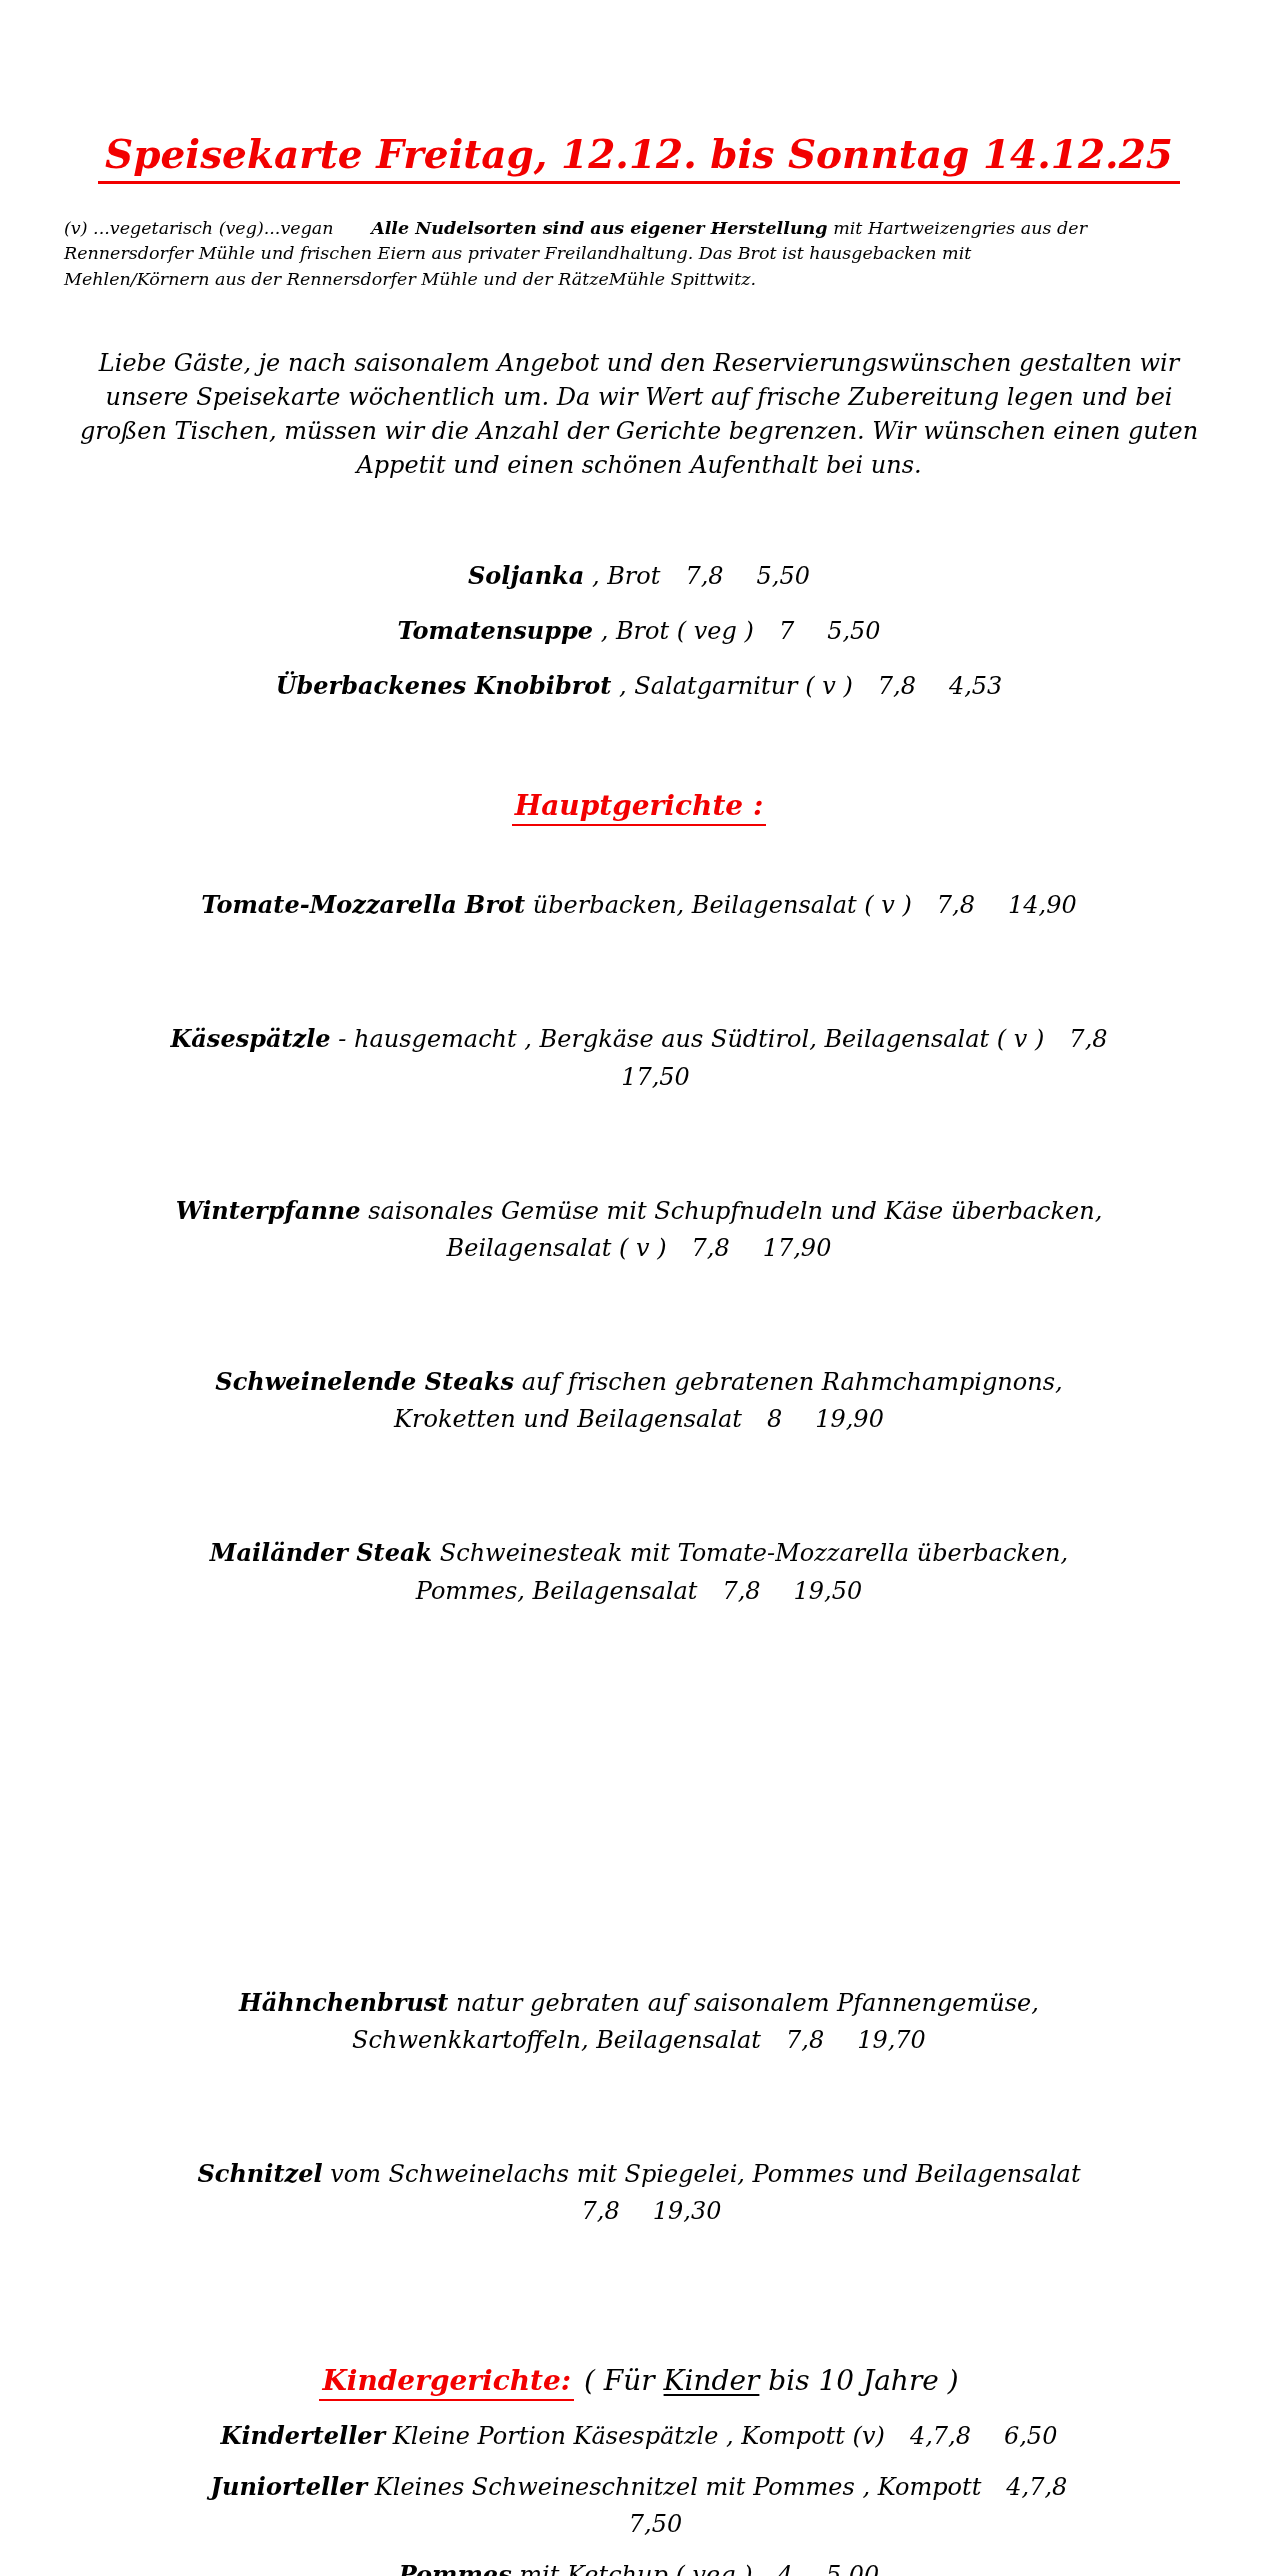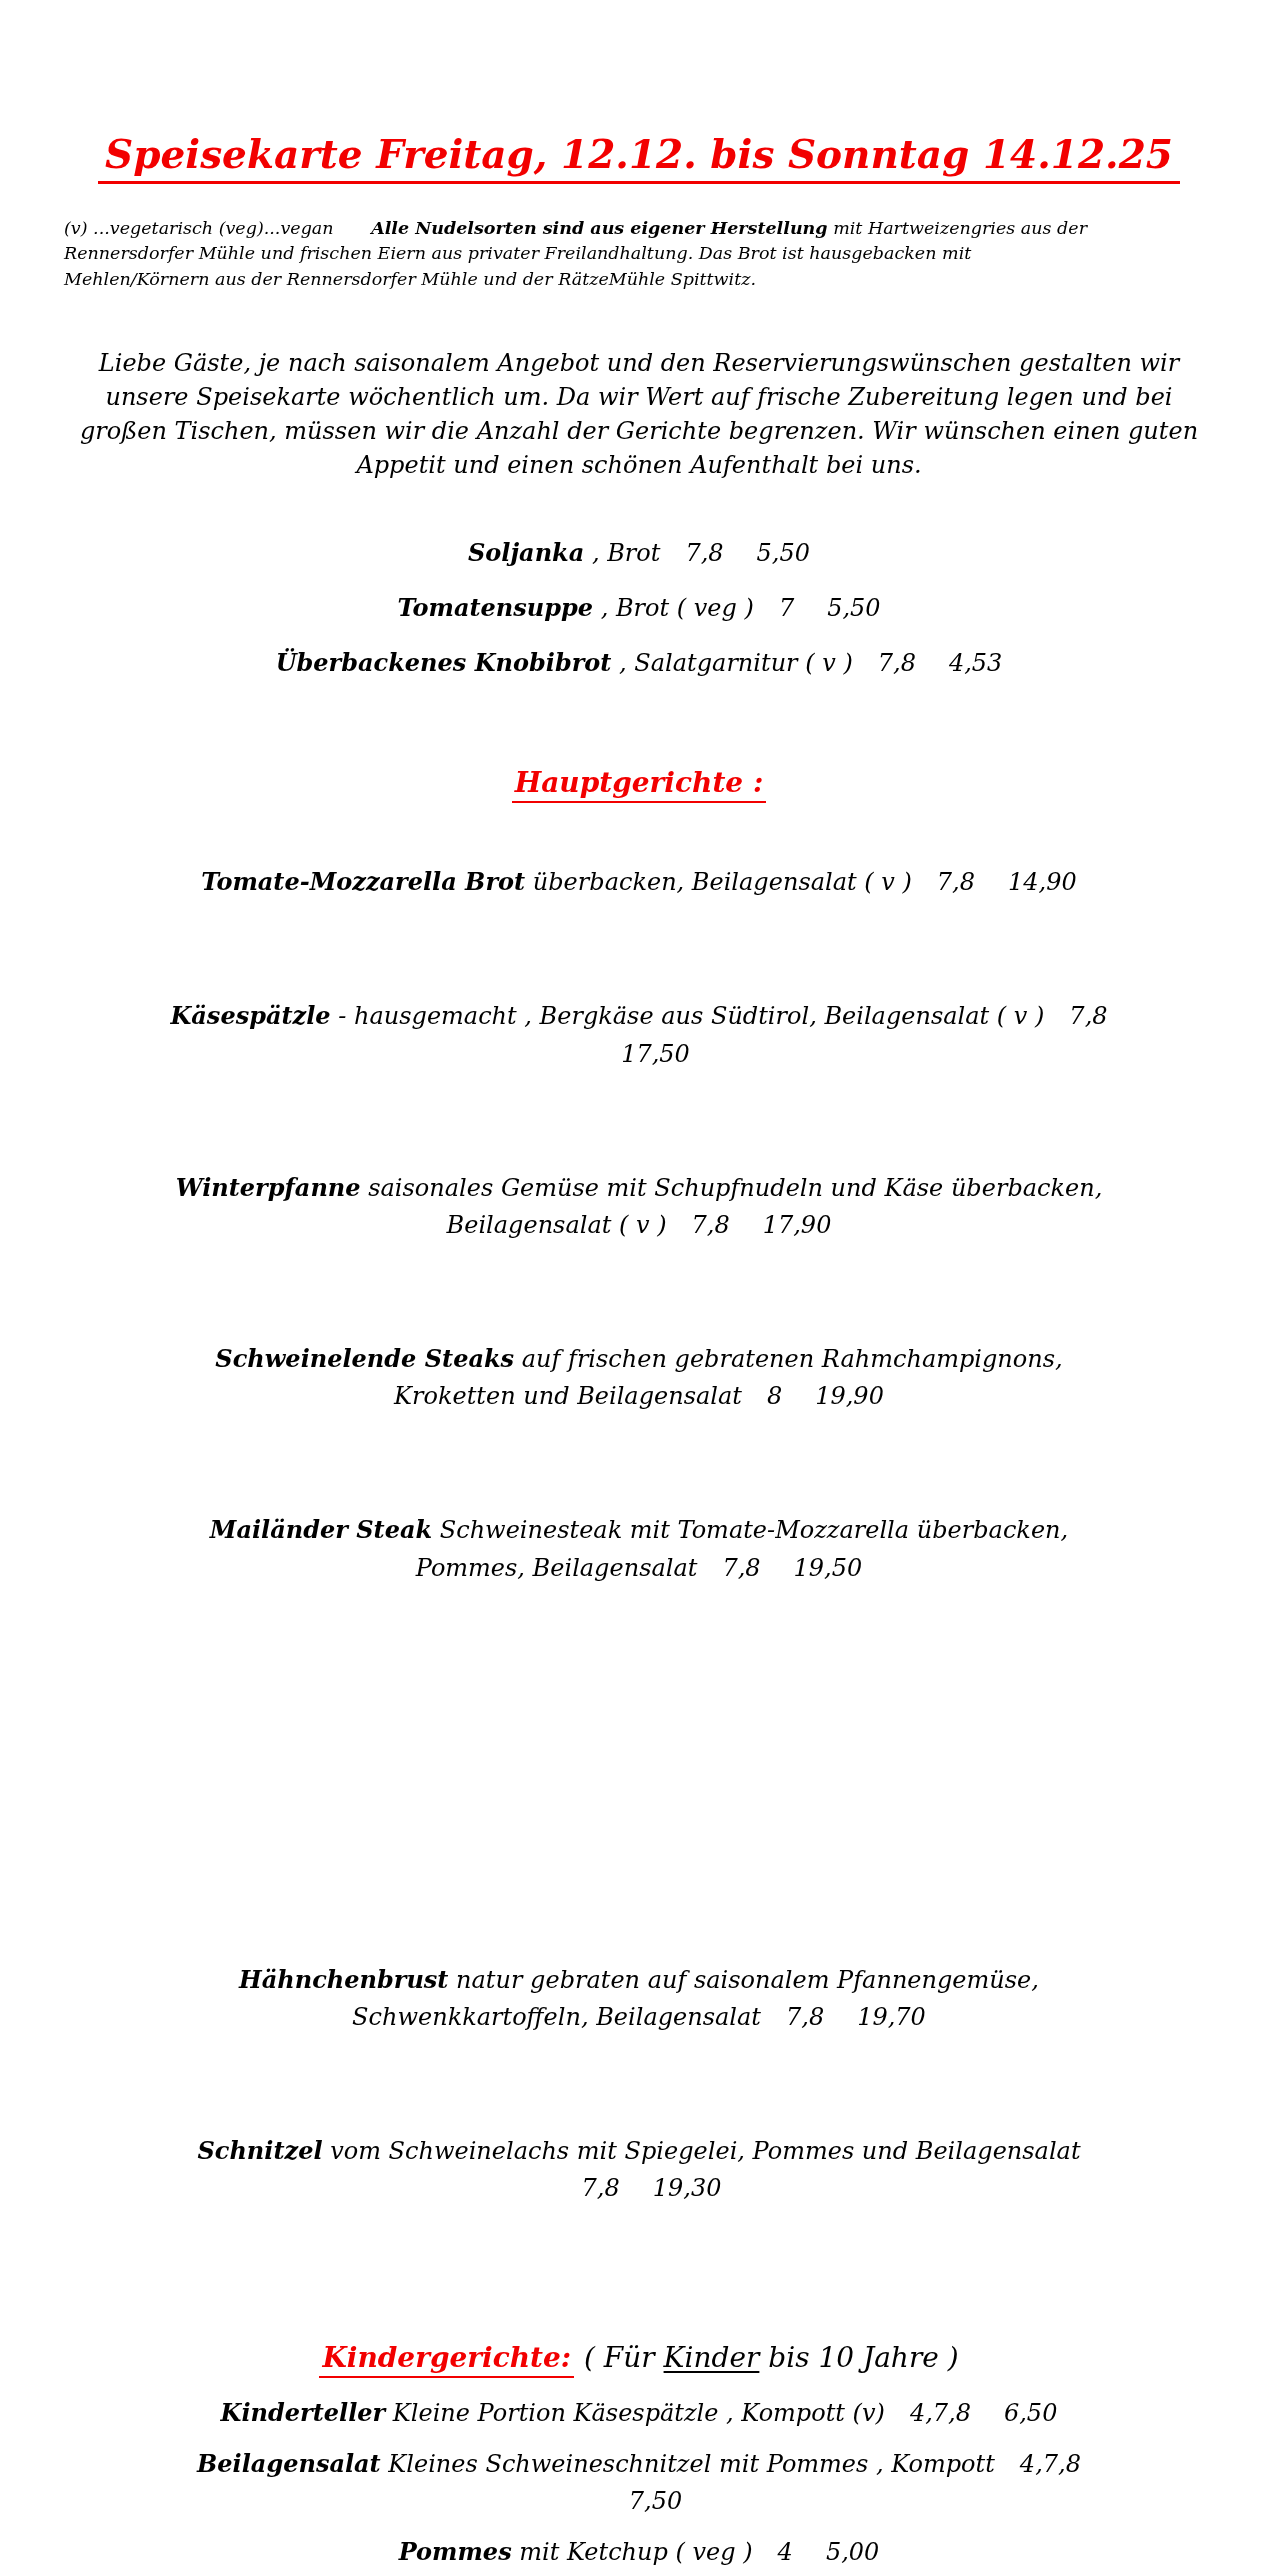--- a/index.html
+++ b/index.html
@@ -80,21 +80,21 @@
   
   .item{
     text-align:center;
     font-size:24px;line-height:1.55;
     white-space:pre-line;
   }
   .item .nm{font-weight:bold;}
   .item .fn{margin-left:25px;}
   .item .pr{margin-left:33px;}
   .starters .item{margin-top:16.5px;}
-  .starters .item:first-child{margin-top:52px;font-style:italic;}
+  .starters .item:first-child{margin-top:75px;font-style:italic;}
   .mains .item{margin-top:96px;}
   .mains .item:first-child{margin-top:62px;}
   .kids .item{margin-top:12.4px;}
   .kids .item:first-child{margin-top:18.5px;}
   .page-gap{height:278px;}
 </style>
 </head>
 <body>
 
 <div class="page">
@@ -133,19 +133,19 @@
     <p class="item"><span class="nm">Hähnchenbrust</span> <span class="ds">natur gebraten auf saisonalem Pfannengemüse,
 Schwenkkartoffeln,  Beilagensalat</span><span class="fn">7,8</span><span class="pr">19,70</span></p>
     <p class="item"><span class="nm">Schnitzel</span> <span class="ds">vom Schweinelachs mit  Spiegelei, Pommes und Beilagensalat
 </span><span class="fn">7,8</span><span class="pr">19,30</span></p>
   </div>
 
   <h2 class="sec-head" id="h-kinder"><span class="u">Kindergerichte:</span> <span class="sub"><span>( Für </span><span class="u-word">Kinder</span><span> bis 10 Jahre )</span></span></h2>
 
   <div class="sec kids">
     <p class="item"><span class="nm">Kinderteller</span> <span class="ds">Kleine Portion Käsespätzle , Kompott (v)</span><span class="fn">4,7,8</span><span class="pr">6,50</span></p>
-    <p class="item"><span class="nm">Beilagensalat</span> <span class="ds">Kleines Schweineschnitzel mit Pommes , Kompott</span><span class="fn">4,7,8
+    <p class="item"><span class="nm">Juniorteller</span> <span class="ds">Kleines Schweineschnitzel mit Pommes , Kompott</span><span class="fn">4,7,8
 </span><span class="pr">7,50</span></p>
     <p class="item"><span class="nm">Pommes</span> <span class="ds">mit Ketchup ( veg )</span><span class="fn">4</span><span class="pr">5,00</span></p>
   </div>
 
 </div>
 
 
 </body></html>

